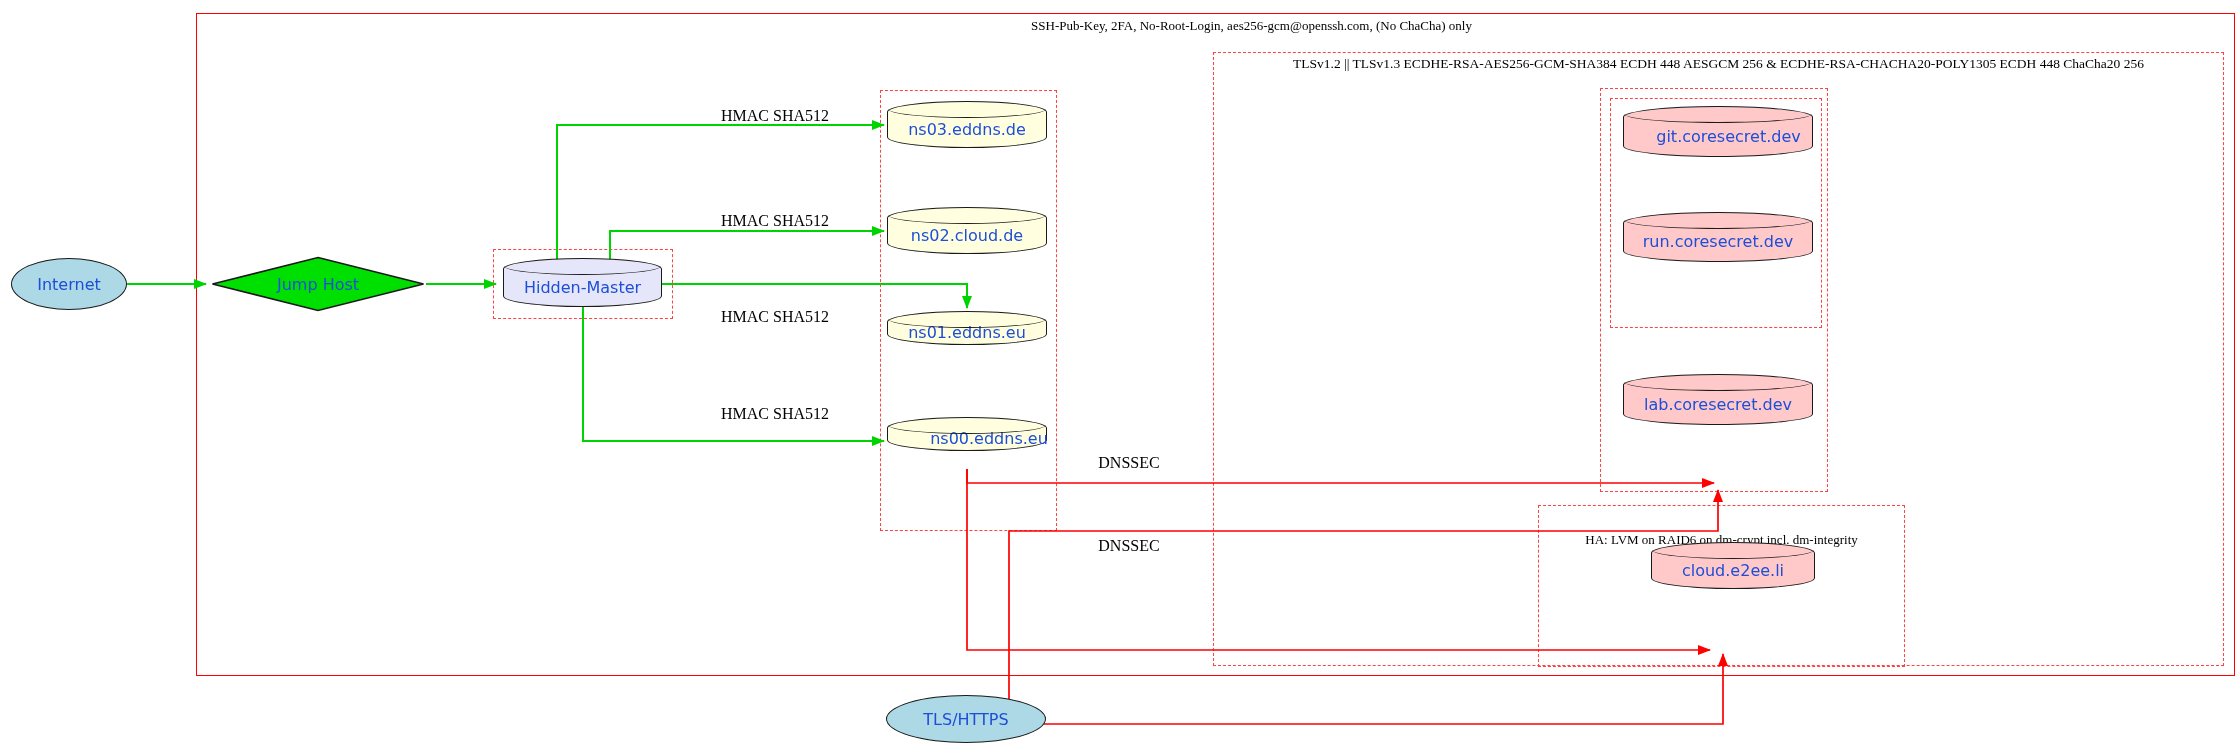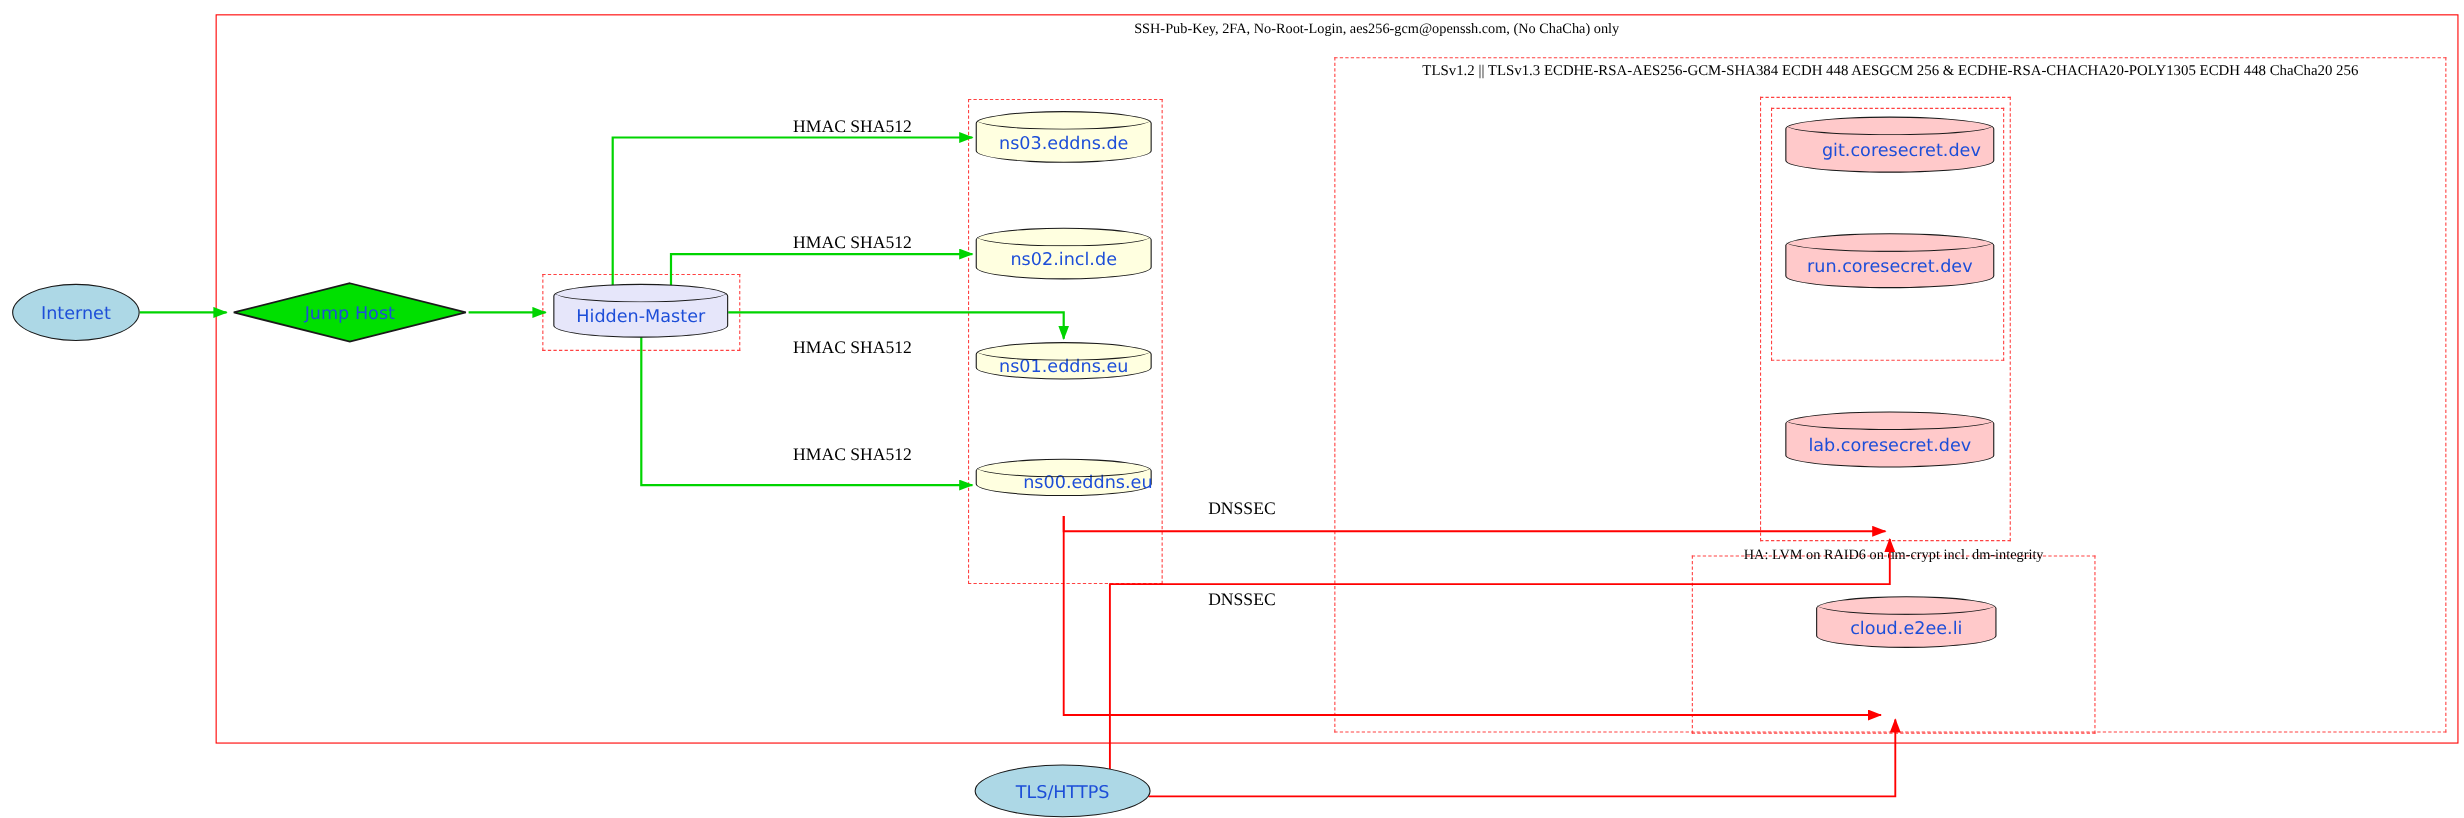--- a/index.html
+++ b/index.html
@@ -38,21 +38,21 @@
   <div class="cluster solid" style="left:196px;top:13px;width:2039px;height:663px;"></div>
   <div class="cluster dashed" style="left:1213px;top:52px;width:1011px;height:614px;"></div>
   <div class="cluster dashed" style="left:493px;top:249px;width:180px;height:70px;"></div>
   <div class="cluster dashed" style="left:880px;top:90px;width:177px;height:441px;"></div>
   <div class="cluster dashed" style="left:1600px;top:88px;width:228px;height:404px;"></div>
   <div class="cluster dashed" style="left:1610px;top:98px;width:212px;height:230px;"></div>
   <div class="cluster dashed" style="left:1538px;top:505px;width:367px;height:162px;"></div>
 
   <div class="clabel ssh" style="left:196px;top:18px;width:2039px;">SSH-Pub-Key, 2FA, No-Root-Login, aes256-gcm@openssh.com, (No ChaCha) only</div>
   <div class="clabel tls" style="left:1213px;top:56px;width:1011px;">TLSv1.2 || TLSv1.3 ECDHE-RSA-AES256-GCM-SHA384 ECDH 448 AESGCM 256 &amp; ECDHE-RSA-CHACHA20-POLY1305 ECDH 448 ChaCha20 256</div>
-  <div class="clabel ha" style="left:1538px;top:496px;width:367px;">HA: LVM on RAID6 on dm-crypt incl. dm-integrity</div>
+  <div class="clabel ha" style="left:1538px;top:532px;width:367px;">HA: LVM on RAID6 on dm-crypt incl. dm-integrity</div>
 
   <svg id="edge-layer" viewBox="0 0 2240 744" xmlns="http://www.w3.org/2000/svg">
     <defs>
       <marker id="ag" markerWidth="13" markerHeight="10" refX="12" refY="5" orient="auto" markerUnits="userSpaceOnUse">
         <path d="M0,0 L13,5 L0,10 z" style="fill:var(--edge-green,#00d400)"></path>
       </marker>
       <marker id="ar" markerWidth="13" markerHeight="10" refX="12" refY="5" orient="auto" markerUnits="userSpaceOnUse">
         <path d="M0,0 L13,5 L0,10 z" style="fill:var(--edge-red,#ff0000)"></path>
       </marker>
     </defs>
@@ -91,21 +91,21 @@
   </div>
 
   <div class="node cyl lavender" style="left:503px;top:258px;width:159px;height:49px;">
     <span>Hidden-Master</span>
   </div>
 
   <div class="node cyl yellow" style="left:887px;top:101px;width:160px;height:47px;">
     <span>ns03.eddns.de</span>
   </div>
   <div class="node cyl yellow" style="left:887px;top:207px;width:160px;height:47px;">
-    <span>ns02.incl.de</span>
+    <span>ns02.cloud.de</span>
   </div>
   <div class="node cyl yellow" style="left:887px;top:311px;width:160px;height:34px;">
     <span>ns01.eddns.eu</span>
   </div>
   <div class="node cyl yellow" style="left:887px;top:417px;width:160px;height:34px;padding-left:44px;">
     <span>ns00.eddns.eu</span>
   </div>
 
   <div class="node cyl pink" style="left:1623px;top:106px;width:190px;height:51px;padding-left:21px;">
     <span>git.coresecret.dev</span>

